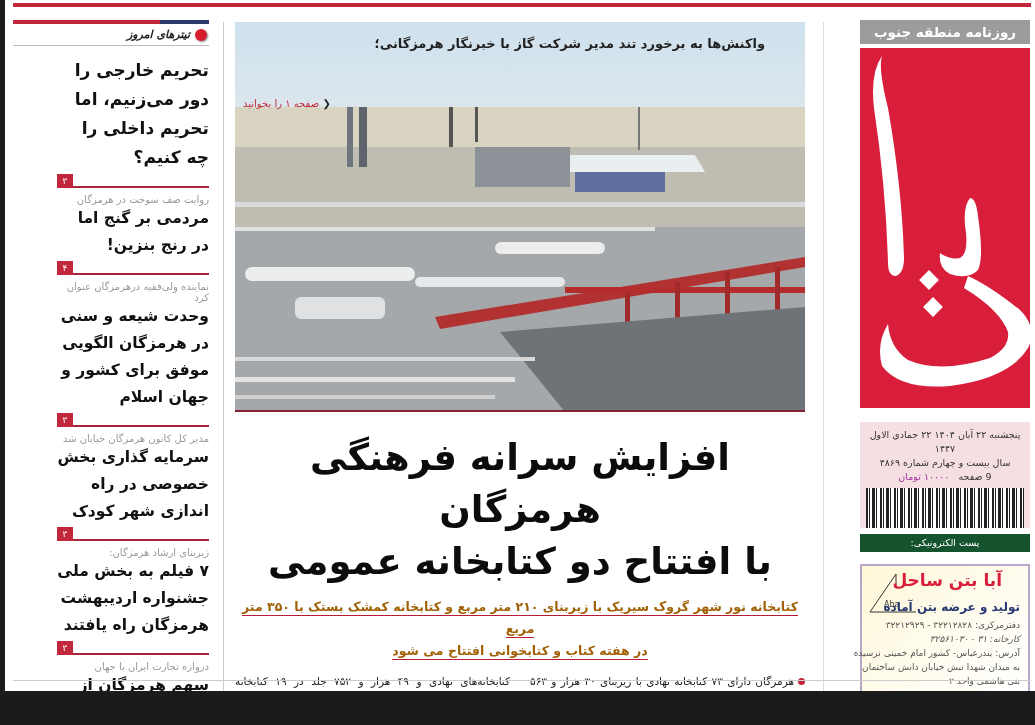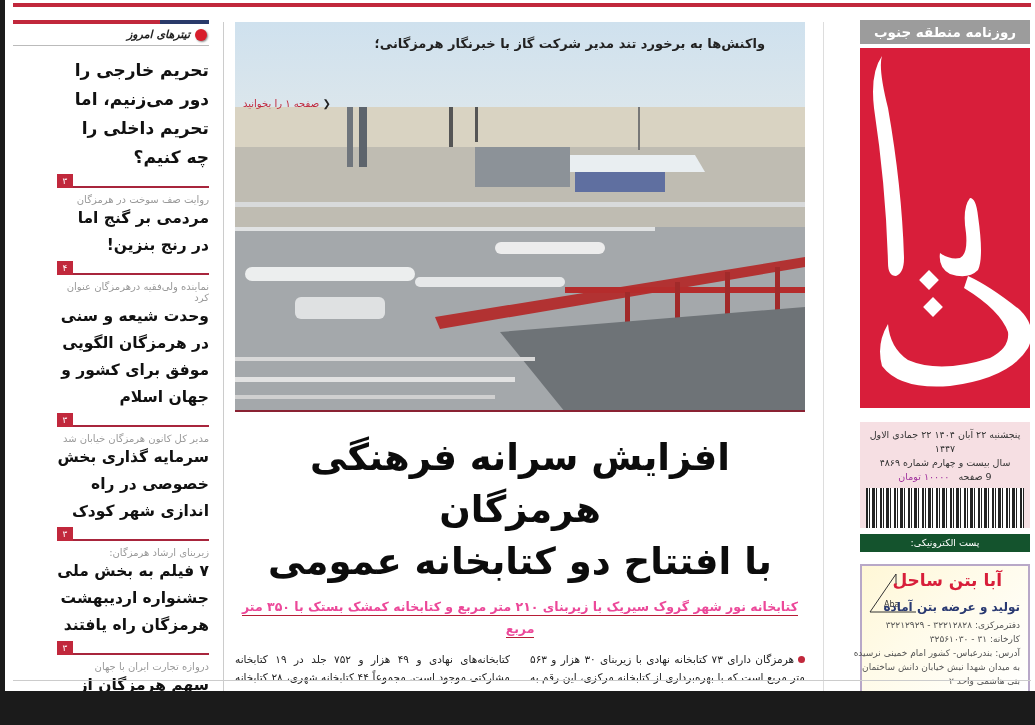--- a/index.html
+++ b/index.html
@@ -38,21 +38,21 @@
   .photo-box .headline-top { position: absolute; top: 14px; right: 40px; font-size: 13px; font-weight: bold; color: #222; direction: rtl; }
   .photo-box .headline-main { position: absolute; top: 48px; right: 90px; font-size: 20px; font-weight: 900; color: #111; direction: rtl; }
   .photo-box .headline-main .hl { color: #d8233a; }
   .photo-box .read-more { position: absolute; top: 76px; left: 8px; font-size: 10px; color: #c1283c; direction: rtl; }
   .scene { position: absolute; left: 0; top: 85px; width: 570px; height: 305px; }
 
   .main-headline {
     margin-top: 20px; text-align: center; direction: rtl; font-size: 37px; font-weight: 900; color: #0c0c0c;
     line-height: 52px; letter-spacing: -0.5px;
   }
-  .subhead { margin-top: 8px; text-align: center; direction: rtl; color: #ec4899; font-size: 12.5px; font-weight: bold; line-height: 22px; }
+  .subhead { margin-top: 8px; text-align: center; direction: rtl; color: #a16207; font-size: 12.5px; font-weight: bold; line-height: 22px; }
   .subhead span { border-bottom: 1.5px solid #b71d36; padding-bottom: 1px; }
   .body-cols { position: relative; margin-top: 10px; height: 62px; direction: rtl; }
   .body-col { position: absolute; top: 0; width: 275px; font-size: 10.5px; color: #222; line-height: 18px; text-align: justify; }
   .body-col.right { right: 0; }
   .body-col.left { left: 0; }
   .bullet { display: inline-block; width: 7px; height: 7px; border-radius: 50%; background: #c1283c; margin-left: 4px; }
   .center-right-divider { position: absolute; left: 818px; top: 22px; width: 1px; height: 680px; background: #ddd; }
 
   
   .right-col { position: absolute; left: 833px; top: 20px; width: 192px; padding-left: 22px; }
@@ -186,20 +186,21 @@
       <div class="headline-top">واکنش‌ها به برخورد تند مدیر شرکت گاز با خبرنگار هرمزگانی؛</div>
       <div class="read-more"><span style="color:#222;font-weight:bold;">❮ </span><span>صفحه ۱ را بخوانید</span></div>
     </div>
 
     <div class="main-headline">
       <div>افزایش سرانه فرهنگی هرمزگان</div>
       <div>با افتتاح دو کتابخانه عمومی</div>
     </div>
     <div class="subhead">
       <div><span>کتابخانه نور شهر گروک سیریک با زیربنای ۲۱۰ متر مربع و کتابخانه کمشک بستک با ۳۵۰ متر مربع</span></div>
+      <div><span>در هفته کتاب و کتابخوانی افتتاح می شود</span></div>
     </div>
     <div class="body-cols">
       <div class="body-col right"><span class="bullet"></span><span>هرمزگان دارای ۷۳ کتابخانه نهادی با زیربنای ۳۰ هزار و ۵۶۳ متر مربع است که با بهره‌برداری از کتابخانه مرکزی، این رقم به حدود ۳۷ هزار متر مربع خواهد رسید. همچنین ۸۷۴ هزار و ۷۶ جلد کتاب در</span></div>
       <div class="body-col left"><span>کتابخانه‌های نهادی و ۴۹ هزار و ۷۵۲ جلد در ۱۹ کتابخانه مشارکتی موجود است. مجموعاً ۴۴ کتابخانه شهری، ۲۸ کتابخانه روستایی و بیش از ۲۳،۰۰۰ عضو فعال در استان فعالیت دارند.</span></div>
 
     </div>
   </div>
   <div class="center-right-divider"></div>
 
   <div class="right-col">
@@ -224,21 +225,21 @@
     <div class="ad-box">
       <svg class="ad-logo" viewBox="0 0 55 42">
         <line x1="4" y1="40" x2="30" y2="2" stroke="#333" stroke-width="1"></line>
         <line x1="4" y1="40" x2="50" y2="40" stroke="#333" stroke-width="1"></line>
         <line x1="30" y1="2" x2="30" y2="12" stroke="#333" stroke-width="1"></line>
       </svg>
       <span class="ad-logo-text">Aba</span>
       <div class="ad-title">آبا بتن ساحل</div>
       <div class="ad-sub">تولید و عرضه بتن آماده</div>
       <div class="ad-line" style="top:54px;">دفترمرکزی: ۳۲۲۱۲۸۲۸ - ۳۲۲۱۲۹۲۹</div>
-      <div class="ad-line" style="top:68px;">کارخانه: ۳۱ - ۳۲۵۶۱۰۳۰</div>
+      <div class="ad-line" style="top:68px;font-style:italic;">کارخانه: ۳۱ - ۳۲۵۶۱۰۳۰</div>
       <div class="ad-line" style="top:82px;">آدرس: بندرعباس- کشور امام خمینی نرسیده</div>
       <div class="ad-line" style="top:96px;">به میدان شهدا نبش خیابان دانش ساختمان</div>
       <div class="ad-line" style="top:110px;">بنی هاشمی واحد ۲</div>
     </div>
   </div>
 
   <div class="bottom-rule"></div>
 </div>
 
 </body></html>

